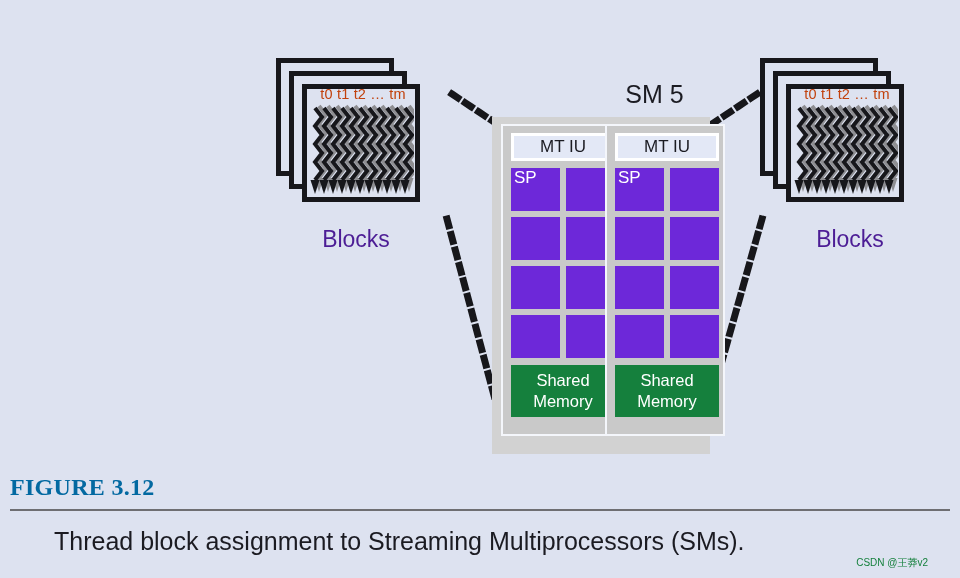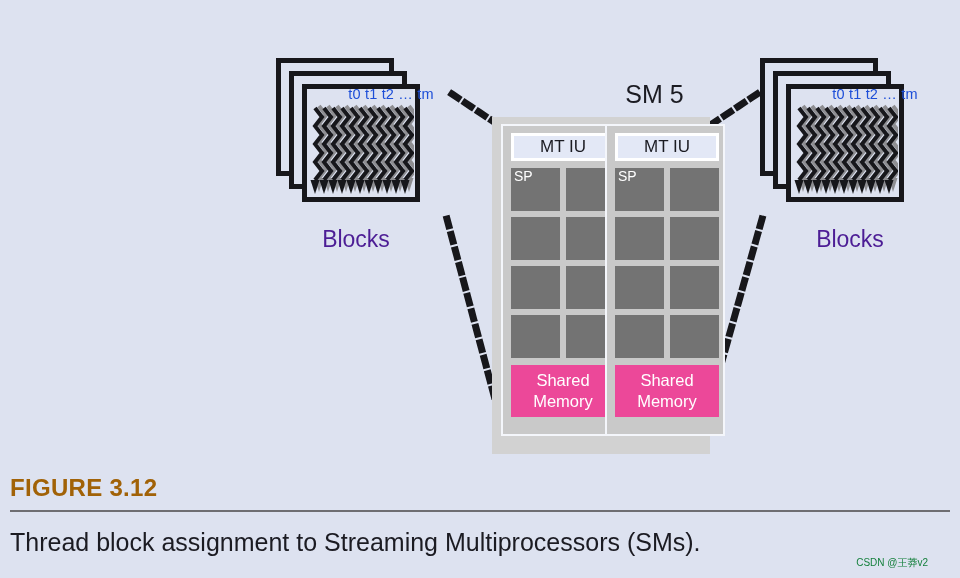--- a/index.html
+++ b/index.html
@@ -30,25 +30,24 @@
   .sheet.s2 { left: 13px; top: 13px; }
   .sheet.s3 { left: 26px; top: 26px; background: #dde2f0; }
 
   .thread-label {
     position: absolute;
     left: 26px; top: 28px;
     width: 118px;
     text-align: center;
     font-size: 14.5px;
     letter-spacing: .2px;
-    color: #1d4ed8;
+    color: #c2410c;
     box-sizing: border-box;
     padding-left: 4px;
     z-index: 4;
-    margin-left: 28px;
   }
   .threads {
     position: absolute;
     left: 32px; top: 46px;
     width: 106px; height: 92px;
     z-index: 3;
   }
   .blocks-caption {
     position: absolute;
     left: 0; top: 168px;
@@ -105,64 +104,65 @@
     margin-bottom: 7px;
   }
   .sp-grid {
     display: grid;
     grid-template-columns: repeat(2, 1fr);
     grid-template-rows: repeat(4, 1fr);
     gap: 6px;
     height: 190px;
   }
   .sp {
-    background: #737373;
+    background: #6d28d9;
     display: flex; align-items: flex-start; justify-content: flex-start;
     color: #ffffff;
-    font-size: 14px;
+    font-size: 17px;
     padding: 1px 0 0 3px;
     box-sizing: border-box;
     line-height: 1;
   }
   .shared-mem {
     margin-top: 7px;
     height: 52px;
-    background: #ec4899;
+    background: #15803d;
     color: #ffffff;
     font-size: 16.5px;
     line-height: 1.28;
     display: flex; flex-direction: column;
     align-items: center; justify-content: center;
     text-align: center;
   }
 
   
   .connectors { position: absolute; inset: 0; pointer-events: none; }
 
   
   .fig-area {
     position: absolute;
     left: 0; top: 466px; width: 960px;
   }
   .fig-title {
-    font-family: Liberation Sans, sans-serif;
+    font-family: Liberation Serif, serif;
     font-weight: bold;
     font-size: 24px;
     letter-spacing: .3px;
-    color: #a16207;
+    color: #0369a1;
     padding: 8px 10px 6px 10px;
   }
   .fig-rule {
     height: 2px; background: #6e6e72;
     margin: 2px 10px 0 10px;
   }
   .fig-caption {
     font-size: 25px;
     color: #1b1b22;
     padding: 16px 10px 0 10px;
+    margin-left: 44px;
   }
   .watermark {
     position: absolute;
     right: 32px; bottom: 8px;
     font-size: 10px;
     color: #15803d;
   }
 </style>
 </head>
 <body>

